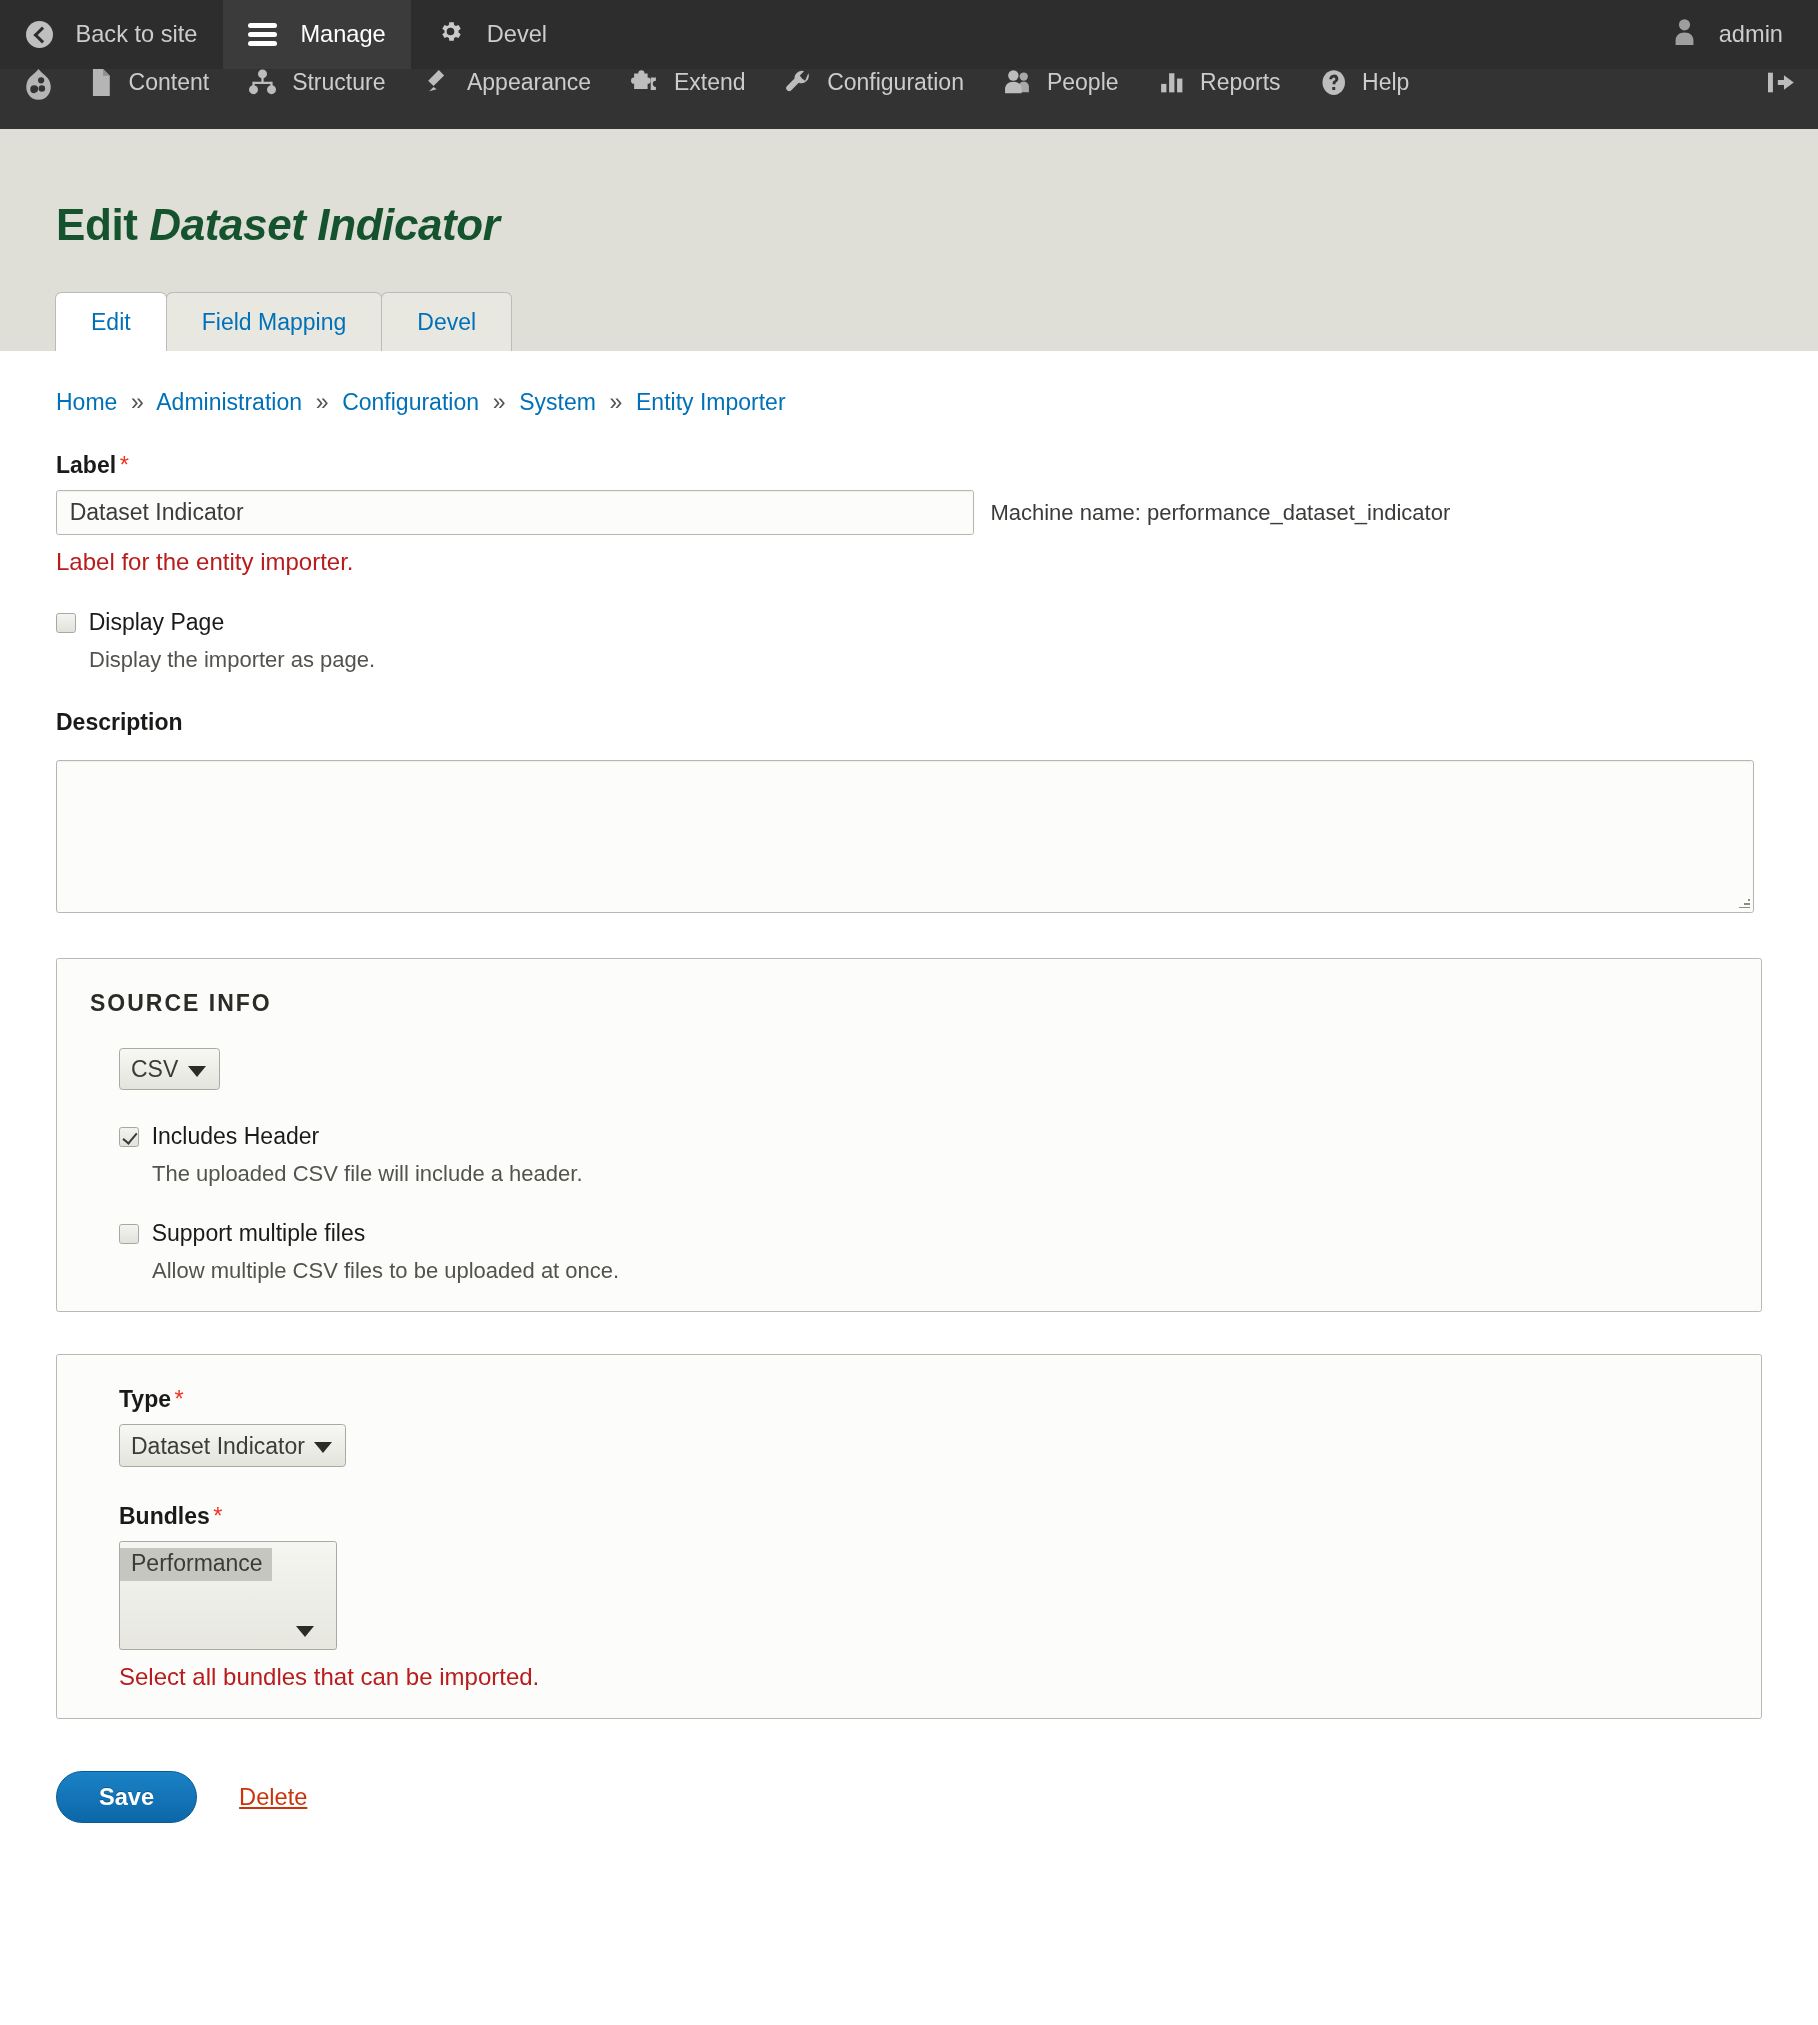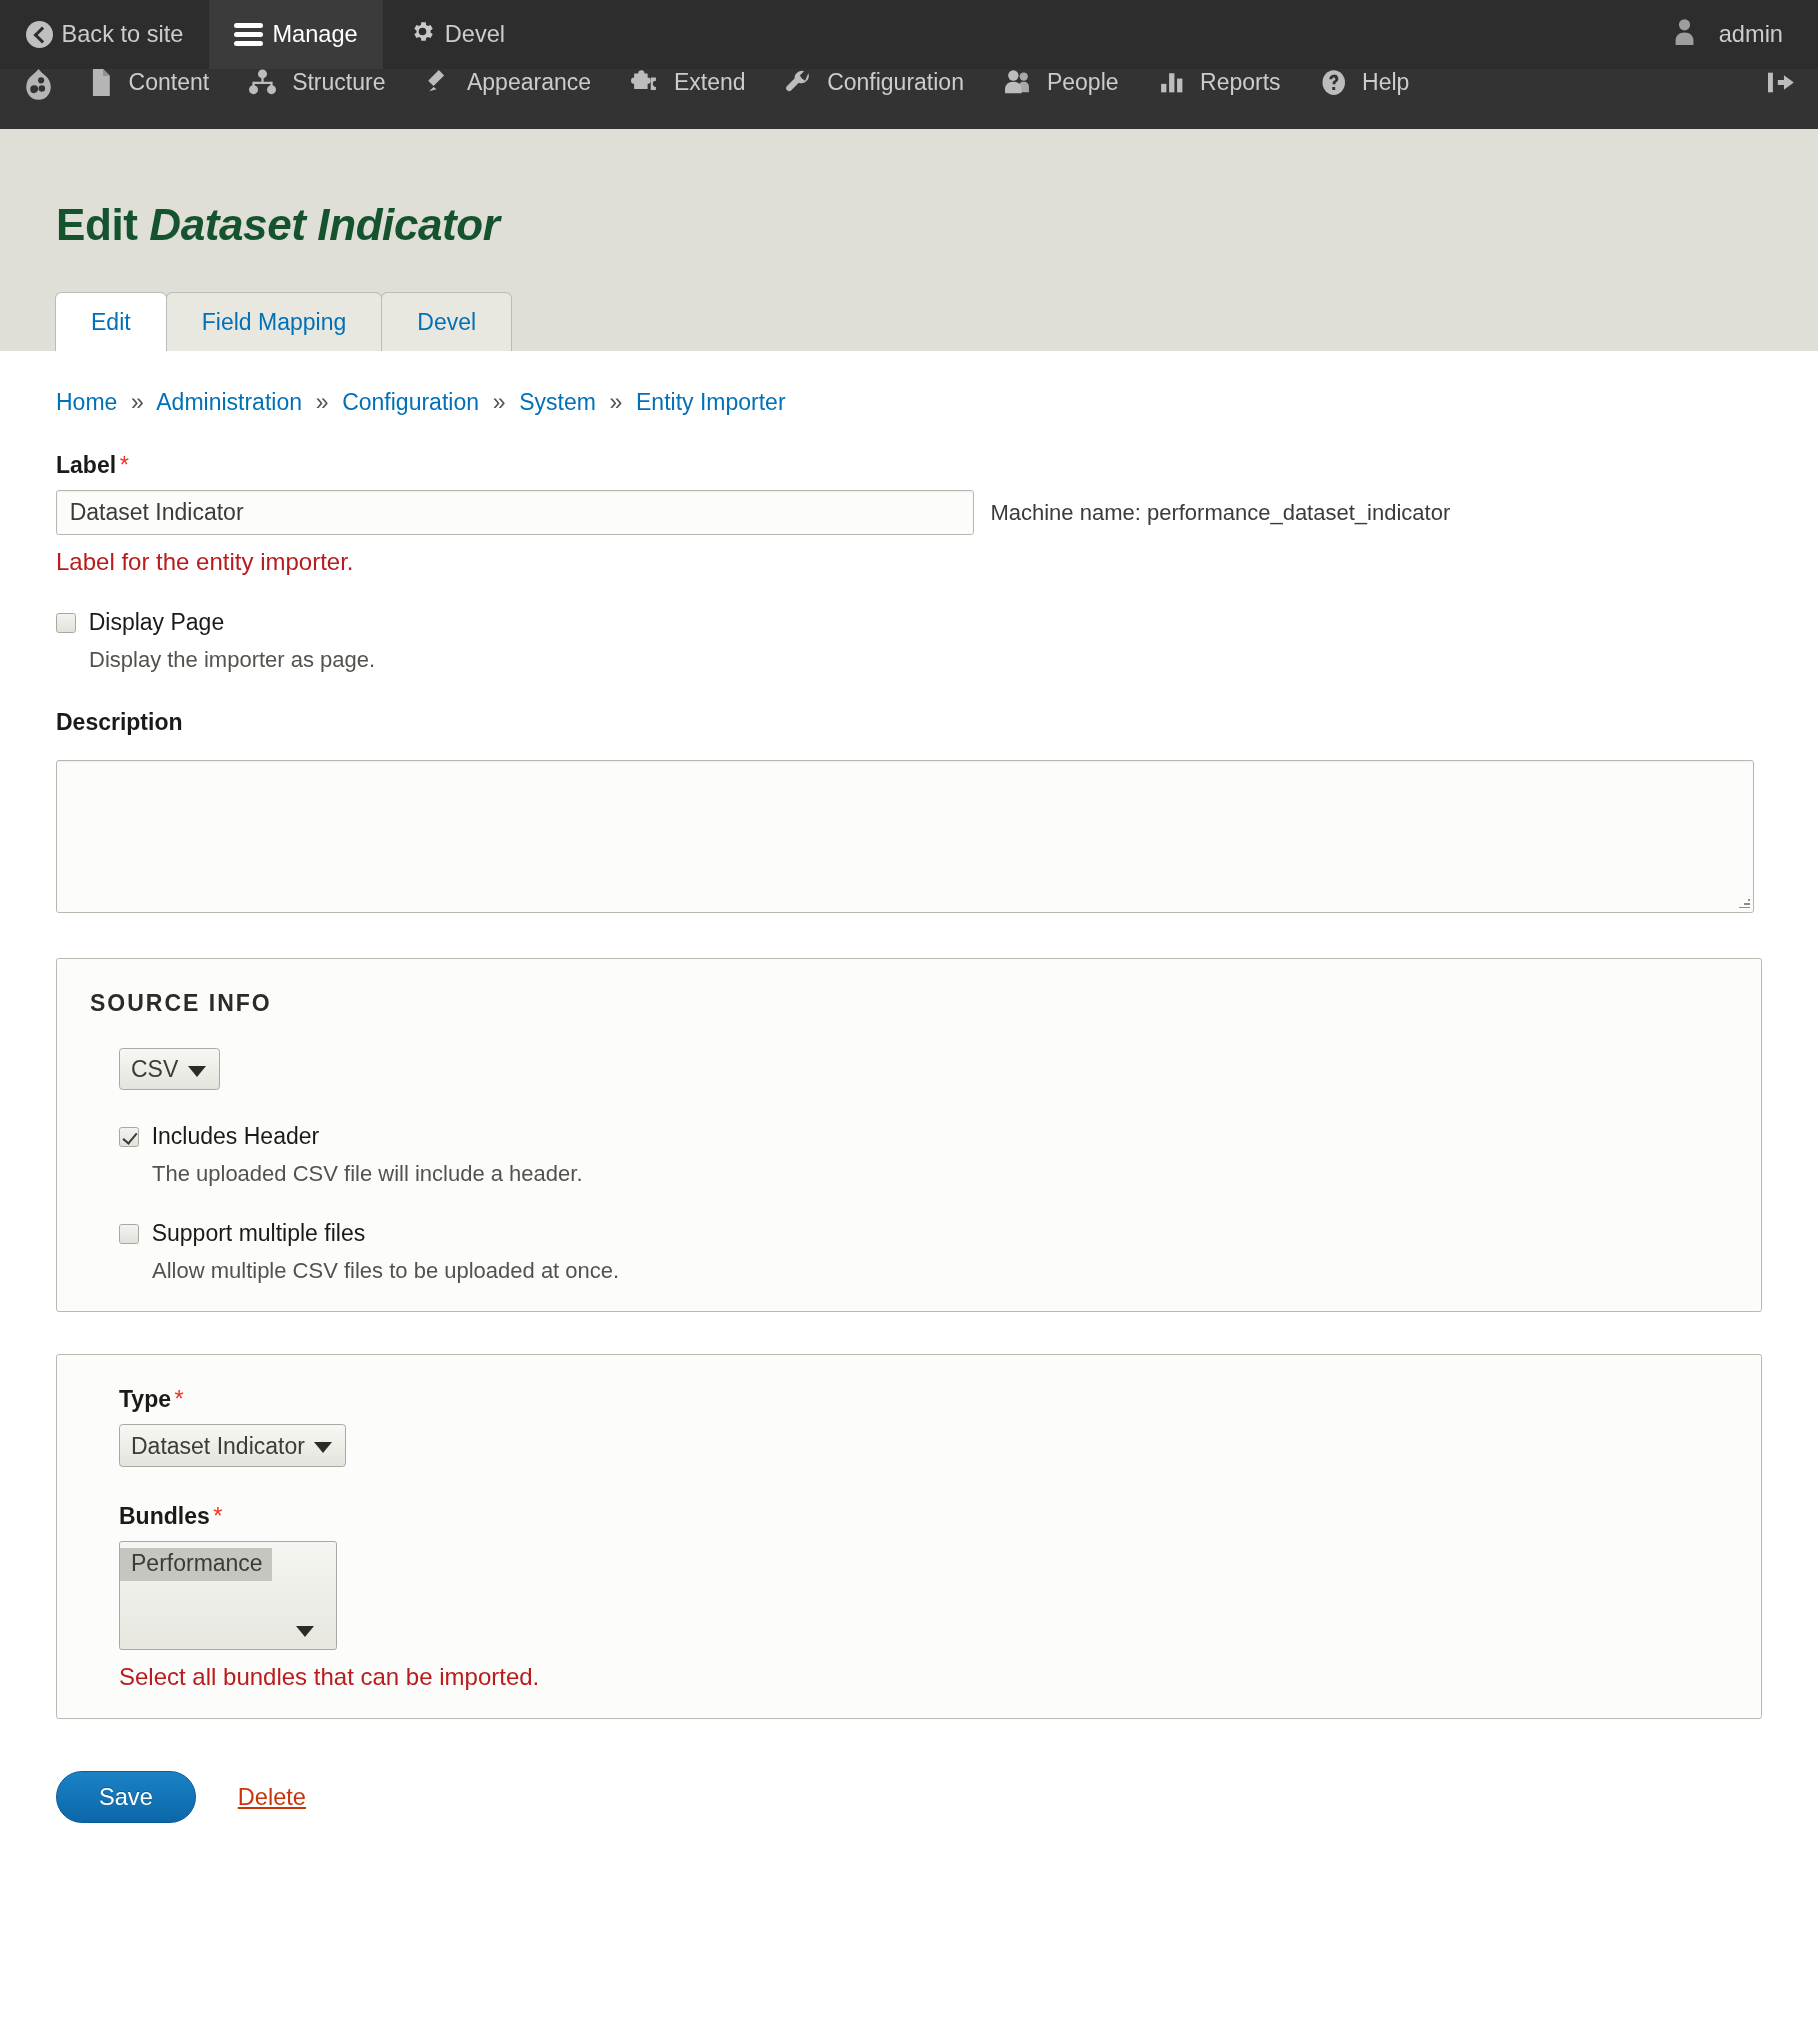--- a/index.html
+++ b/index.html
@@ -11,21 +11,21 @@
   body { width: 1818px; height: 2026px; overflow: hidden; position: relative; }
 
   
   .toolbar-top {
     display: flex; align-items: stretch;
     height: 69px;
     background: #2d2d2d;
     color: #ccc;
   }
   .tb-item {
-    display: flex; align-items: center; gap: 9px;
+    display: flex; align-items: center; gap: 23px;
     padding: 0 25.5px;
     font-size: 23.6px;
     color: #ccc;
     cursor: pointer;
     user-select: none;
   }
   .tb-item.tab-active { background: #3b3b3b; color: #fff; }
   .tb-spacer { flex: 1; }
   .tb-user { display: flex; align-items: center; gap: 21px; padding: 0 35px 0 25.5px; font-size: 23.6px; color: #ccc; cursor: pointer; }
 
@@ -235,21 +235,21 @@
     position: absolute; right: 22px; top: 84px;
     width: 0; height: 0;
     border-left: 9px solid transparent; border-right: 9px solid transparent;
     border-top: 11px solid #2b2b28;
   }
 
   
   .actions { display: flex; align-items: center; padding: 42px 0 0 56px; }
   .btn-save {
     font-family: "Liberation Sans", sans-serif;
-    font-size: 23.6px; font-weight: normal; color: #fff;
+    font-size: 23.6px; font-weight: bold; color: #fff;
     background: linear-gradient(#1a82c6, #0c67a8);
     border: 0.9px solid #0a5c96;
     border-radius: 908px;
     padding: 11.8px 42px;
     cursor: pointer;
     text-shadow: 0 -0.9px 0 rgba(0,0,0,0.25);
   }
   .link-delete {
     font-size: 23.6px; color: #c8350a;
     text-decoration: underline;

